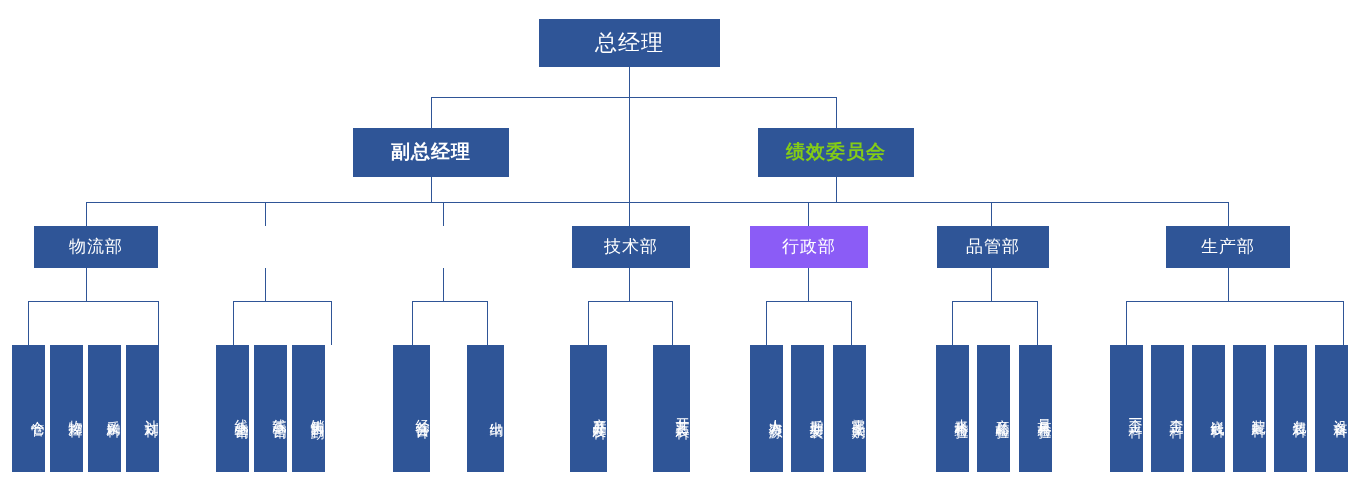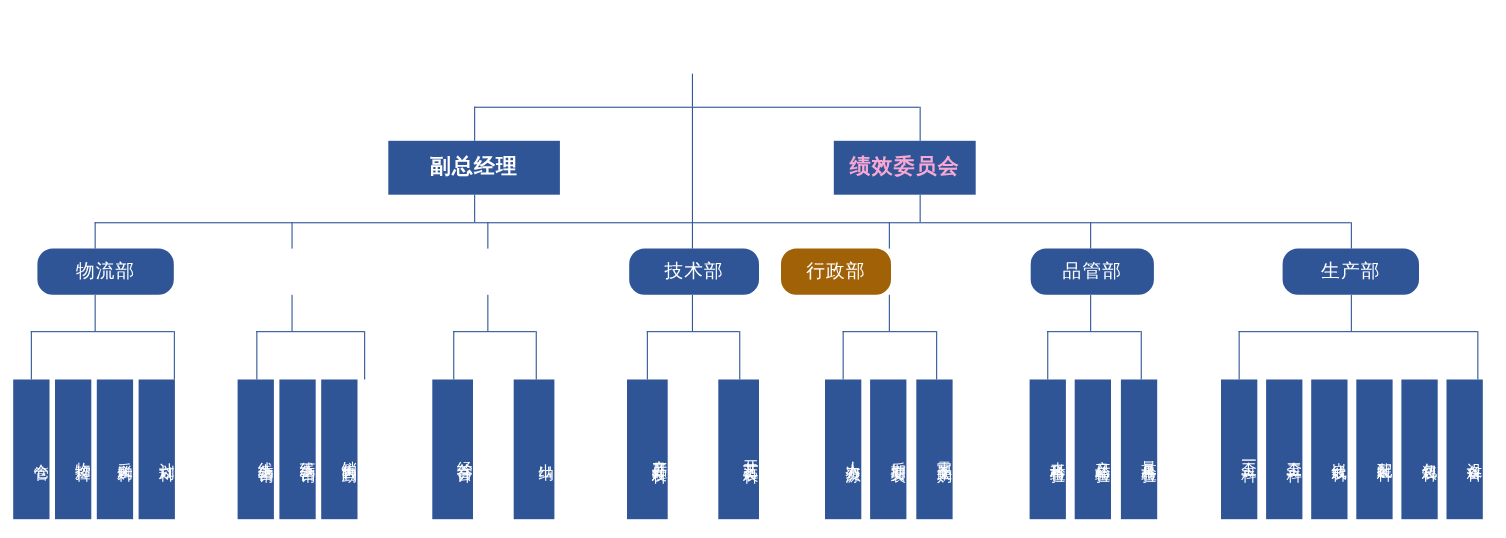--- a/index.html
+++ b/index.html
@@ -24,21 +24,21 @@
     display:flex;
     align-items:center;
     justify-content:center;
     text-align:center;
     line-height:1.18;
     letter-spacing:1px;
     user-select:none;
   }
   .node.root{font-size:22px;}
   .node.lvl2{font-size:19px;font-weight:bold;}
-  .node.lvl3{font-size:17px;border-radius:14px;}
+  .node.lvl3{font-size:17px;}
   .node.leaf{
     font-size:14px;
     writing-mode:vertical-rl;
     text-orientation:upright;
     letter-spacing:2px;
     padding-top:6px;
     line-height:1.0;
     align-items:flex-start;
     justify-content:center;
   }
@@ -98,28 +98,29 @@
   <div class="ln vl" style="left: 991px; top: 268px; height: 33px; background: rgb(47, 85, 151);"></div>
   <div class="ln hl" style="left: 952px; top: 301px; width: 85px; background: rgb(47, 85, 151);"></div>
   <div class="ln vl" style="left: 952px; top: 301px; height: 44px; background: rgb(47, 85, 151);"></div>
   <div class="ln vl" style="left: 1037px; top: 301px; height: 44px; background: rgb(47, 85, 151);"></div>
 
   <div class="ln vl" style="left: 1228px; top: 268px; height: 33px; background: rgb(47, 85, 151);"></div>
   <div class="ln hl" style="left: 1126px; top: 301px; width: 217px; background: rgb(47, 85, 151);"></div>
   <div class="ln vl" style="left: 1126px; top: 301px; height: 44px; background: rgb(47, 85, 151);"></div>
   <div class="ln vl" style="left: 1343px; top: 301px; height: 44px; background: rgb(47, 85, 151);"></div>
 
+  <div class="node root" style="left: 539px; top: 19px; width: 181px; height: 48px; background: rgb(47, 85, 151); color: rgb(255, 255, 255);">总经理</div>
 
   <div class="node lvl2" style="left: 353px; top: 128px; width: 156px; height: 49px; background: rgb(47, 85, 151); color: rgb(255, 255, 255);">副总经理</div>
 
-  <div class="node lvl2" style="left: 758px; top: 128px; width: 129px; height: 49px; background: rgb(47, 85, 151); color: #f9a8d4; text-align: right;">绩效委员会</div>
+  <div class="node lvl2" style="left: 758px; top: 128px; width: 156px; height: 49px; background: rgb(47, 85, 151); color: #84cc16; text-align: right;">绩效委员会</div>
 
   <div class="node lvl3" style="left: 34px; top: 226px; width: 124px; height: 42px; background: rgb(47, 85, 151); color: rgb(255, 255, 255);">物流部</div>
   <div class="node lvl3" style="left: 572px; top: 226px; width: 118px; height: 42px; background: rgb(47, 85, 151); color: rgb(255, 255, 255); font-family: Liberation Serif, serif;">技术部</div>
-  <div class="node lvl3" style="left: 710px; top: 226px; width: 100px; height: 42px; background: #a16207; color: rgb(255, 255, 255);">行政部</div>
+  <div class="node lvl3" style="left: 750px; top: 226px; width: 118px; height: 42px; background: #8b5cf6; color: rgb(255, 255, 255);">行政部</div>
   <div class="node lvl3" style="left: 1166px; top: 226px; width: 124px; height: 42px; background: rgb(47, 85, 151); color: rgb(255, 255, 255);">生产部</div>
   <div class="node lvl3" style="left: 937px; top: 226px; width: 112px; height: 42px; background: rgb(47, 85, 151); color: rgb(255, 255, 255);">品管部</div>
 
   <div class="node leaf" style="left: 12px; top: 345px; width: 33px; height: 127px; background: rgb(47, 85, 151); color: rgb(255, 255, 255);">仓管</div>
   <div class="node leaf" style="left: 50px; top: 345px; width: 33px; height: 127px; background: rgb(47, 85, 151); color: rgb(255, 255, 255);">物控科</div>
   <div class="node leaf" style="left: 88px; top: 345px; width: 33px; height: 127px; background: rgb(47, 85, 151); color: rgb(255, 255, 255);">采购科</div>
   <div class="node leaf" style="left: 126px; top: 345px; width: 33px; height: 127px; background: rgb(47, 85, 151); color: rgb(255, 255, 255);">计划科</div>
 
   <div class="node leaf" style="left: 216px; top: 345px; width: 33px; height: 127px; background: rgb(47, 85, 151); color: rgb(255, 255, 255);">线上营销</div>
   <div class="node leaf" style="left: 254px; top: 345px; width: 33px; height: 127px; background: rgb(47, 85, 151); color: rgb(255, 255, 255);">线下营销</div>

